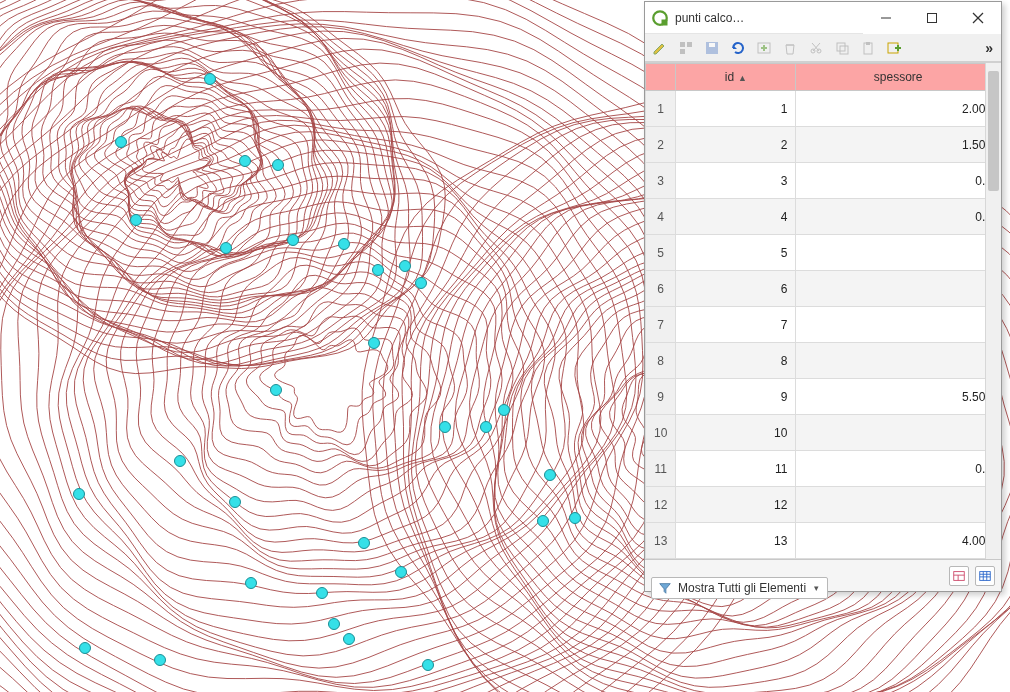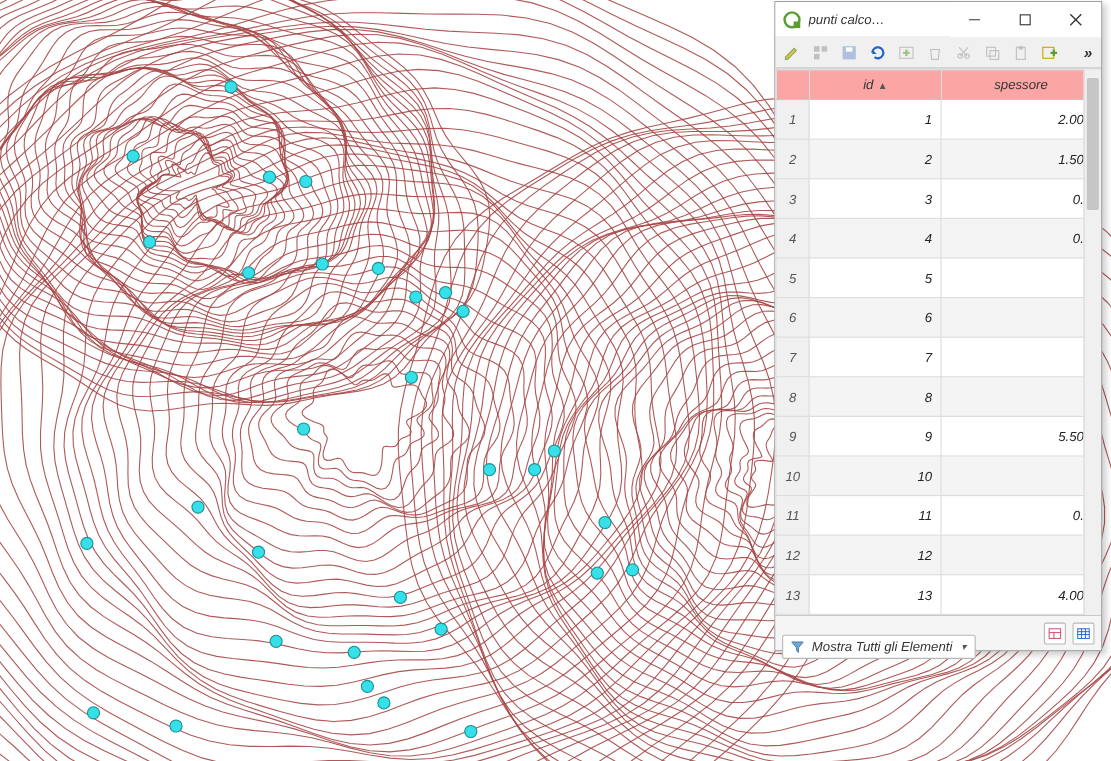--- a/index.html
+++ b/index.html
@@ -24,27 +24,26 @@
     height: 692px;
     background: #fff;
   }
   .map-canvas svg { width: 100%; height: 100%; display:block; }
 
   
   .attr-window {
     position: absolute;
     top: 1px;
     right: 8px;
-    width: 298px;
+    width: 358px;
     background: #f0f0f0;
     border: 1px solid #9a9a9a;
     box-shadow: 3px 3px 6px rgba(0,0,0,.2);
     display: flex;
     flex-direction: column;
-    font-style: italic;
   }
 
   .titlebar {
     height: 32px;
     display: flex;
     align-items: center;
     padding-left: 6px;
     background: #fff;
     border-bottom: 1px solid #e5e5e5;
   }

